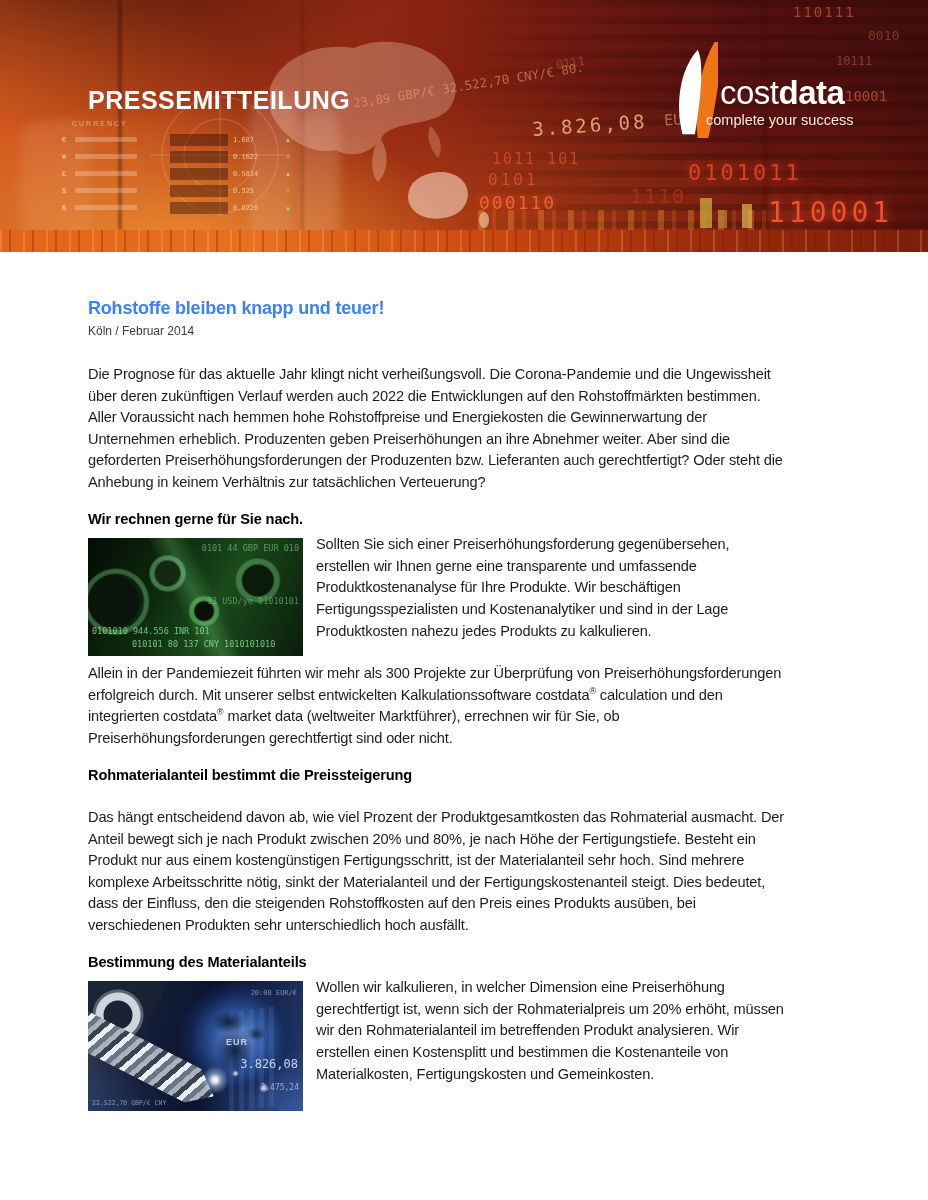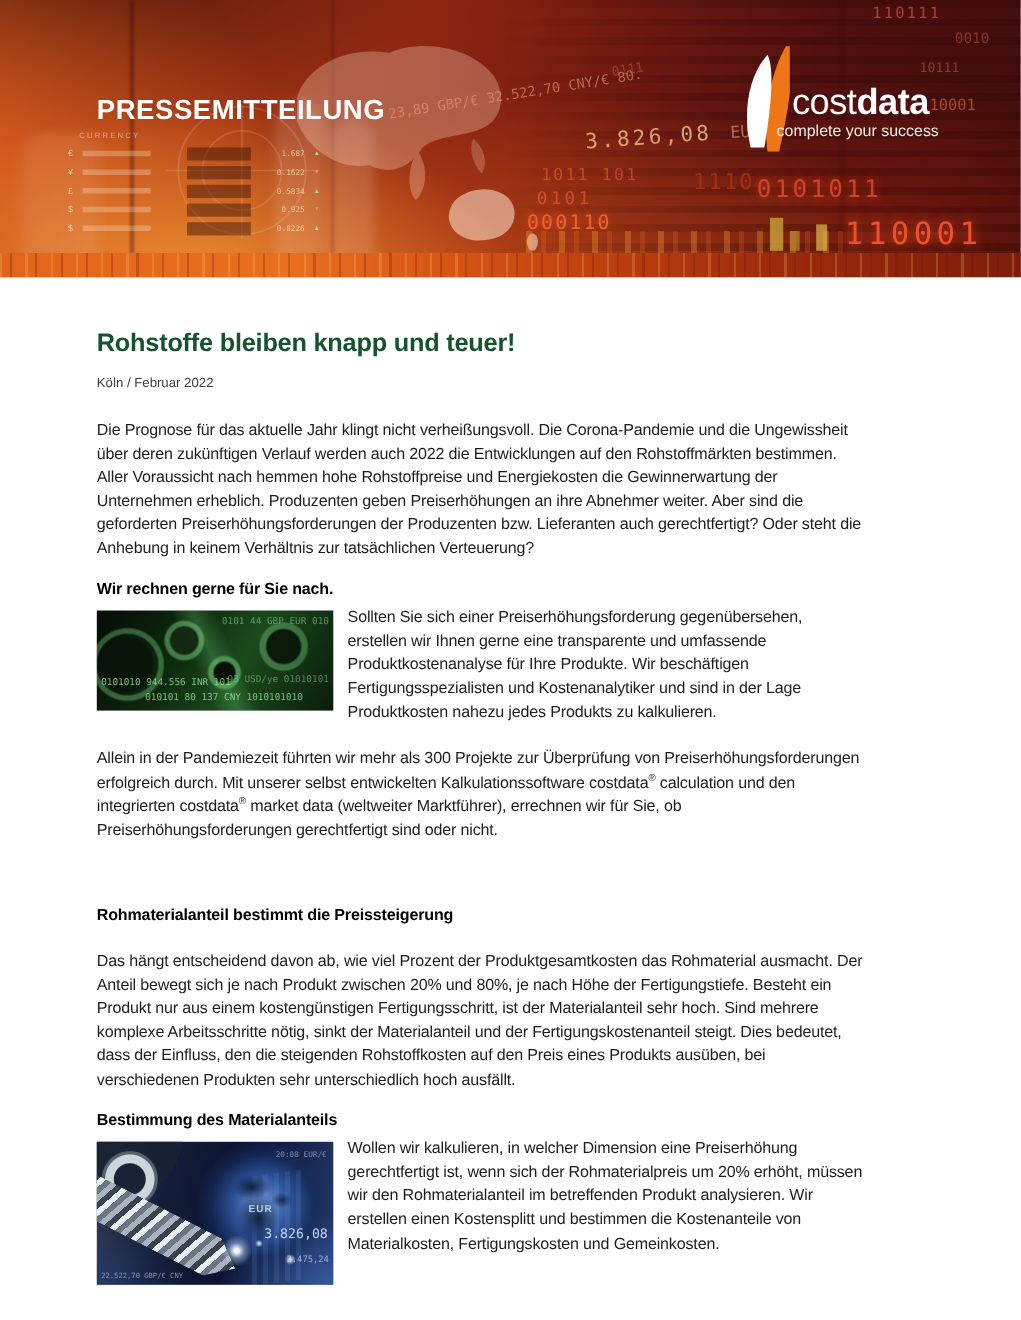--- a/index.html
+++ b/index.html
@@ -37,37 +37,37 @@
   .person.p1 { left: 250px; top: 92px;  width: 46px; height: 160px; }
   .person.p2 { left: 300px; top: 108px; width: 40px; height: 144px; }
   .person.p3 { left: 20px;  top: 120px; width: 70px; height: 132px; opacity: .6; }
   
   .quote-panel { position: absolute; left: 58px; top: 120px; width: 250px; }
   .quote-header { font-size: 7px; letter-spacing: 2px; color: rgba(255,235,215,.55); margin-bottom: 4px; padding-left: 14px; }
   .quote-row { display: flex; align-items: center; height: 17px; gap: 5px; }
   .quote-sym { width: 12px; font-size: 8px; color: rgba(255,245,230,.65); text-align: center; }
   .quote-namebar { width: 62px; height: 5px; background: rgba(255,240,225,.28); border-radius: 1px; }
   .quote-cell { width: 58px; height: 12px; background: rgba(42,10,4,.42); margin-left: 28px; }
-  .quote-val { width: 44px; font-size: 7px; font-family: "DejaVu Sans Mono", monospace; color: rgba(255,219,170,.8); text-align: right; }
+  .quote-val { width: 44px; font-size: 7px; font-family: "DejaVu Sans Mono", monospace; color: rgba(255,219,170,.8); text-align: left; }
   .quote-dir { width: 12px; font-size: 6px; text-align: center; }
   .quote-dir.up { color: rgba(150,255,170,.8); }
   .quote-dir.down { color: rgba(255,140,100,.85); }
   
   .bn { position: absolute; font-family: "DejaVu Sans Mono", monospace; white-space: nowrap; }
   .bn1  { left: 793px; top: 4px;   font-size: 14px; letter-spacing: 2px; color: rgba(255,120,80,.5); }
   .bn2  { left: 868px; top: 28px;  font-size: 13px; color: rgba(255,120,80,.38); }
   .bn3  { left: 836px; top: 54px;  font-size: 12px; color: rgba(255,140,95,.34); }
   .bn4  { left: 352px; top: 96px;  font-size: 12.5px; color: rgba(228,160,118,.6); transform: rotate(-9deg); transform-origin: left top; }
   .bn5  { left: 532px; top: 114px; font-size: 19px; letter-spacing: 3px; color: rgba(238,184,132,.85); transform: rotate(-4deg); }
   .bn6  { left: 664px; top: 110px; font-size: 15px; color: rgba(238,184,132,.55); transform: rotate(-4deg); }
   .bn7  { left: 845px; top: 88px;  font-size: 14px; color: rgba(255,130,85,.5); }
   .bn8  { left: 492px; top: 150px; font-size: 15px; letter-spacing: 2px; color: rgba(248,96,56,.55); }
   .bn9  { left: 488px; top: 170px; font-size: 16px; letter-spacing: 3px; color: rgba(248,96,56,.6); }
   .bn10 { left: 479px; top: 192px; font-size: 18px; letter-spacing: 2px; color: rgba(255,110,62,.8); text-shadow: 0 0 8px rgba(255,90,40,.7); }
-  .bn11 { left: 630px; top: 153px; font-size: 20px; letter-spacing: 2px; color: rgba(175,48,24,.85); }
+  .bn11 { left: 630px; top: 184px; font-size: 20px; letter-spacing: 2px; color: rgba(175,48,24,.85); }
   .bn12 { left: 688px; top: 160px; font-size: 22px; letter-spacing: 3px; color: rgba(235,74,40,.8); text-shadow: 0 0 10px rgba(255,90,40,.6); }
   .bn13 { left: 768px; top: 196px; font-size: 28px; letter-spacing: 4px; color: rgba(248,84,44,.92); text-shadow: 0 0 12px rgba(255,100,50,.8); }
   .bn14 { left: 556px; top: 56px;  font-size: 12px; color: rgba(200,120,90,.4); transform: rotate(-9deg); }
   
   .eq { position: absolute; left: 478px; top: 210px; width: 290px; height: 28px; opacity: .55;
         background: repeating-linear-gradient(90deg, rgba(255,170,60,.55) 0 6px, rgba(255,170,60,0) 6px 14px, rgba(255,120,40,.35) 14px 18px, rgba(255,120,40,0) 18px 30px); }
   .chip { position: absolute; }
   .chip.c1 { left: 700px; top: 198px; width: 12px; height: 30px; background: rgba(200,162,60,.8); }
   .chip.c2 { left: 718px; top: 210px; width: 9px;  height: 18px; background: rgba(184,134,46,.7); }
   .chip.c3 { left: 742px; top: 204px; width: 10px; height: 24px; background: rgba(217,178,74,.75); }
@@ -79,32 +79,32 @@
   
   .banner-title { position: absolute; left: 88px; top: 86px; font-size: 25px; font-weight: 700; letter-spacing: .5px; color: #ffffff; }
   .logo { position: absolute; left: 666px; top: 42px; display: flex; align-items: flex-start; }
   .logo-mark { width: 52px; height: 96px; flex: 0 0 auto; }
   .logo-textcol { margin-left: 2px; margin-top: 34px; }
   .logo-name { font-size: 33px; line-height: 33px; color: #ffffff; letter-spacing: -.5px; }
   .logo-name .bold { font-weight: 700; }
   .logo-tagline { font-size: 14.5px; color: #f3ece3; margin-top: 3px; margin-left: -14px; }
   
   .article { padding: 46px 143px 0 88px; }
-  h1[data-name="page-title"] { font-size: 23px; font-weight: 700; color: #14532d; letter-spacing: -.2px; margin-bottom: 16px; }
+  h1[data-name="page-title"] { font-size: 18px; font-weight: 700; color: #3b82f6; letter-spacing: -.2px; margin-bottom: 5px; }
   .dateline { font-size: 12px; color: #3c3c3c; margin-bottom: 26px; }
   .article p, .article h2 { font-size: 14.6px; line-height: 21.6px; letter-spacing: -.15px; }
   .article p { margin: 0 0 15px; }
   .article h2 { font-weight: 700; color: #000; margin: 0 0 4px; }
   .gap { height: 21px; }
   sup { font-size: 9px; vertical-align: super; line-height: 0; }
   section { overflow: visible; }
   .clear { clear: both; }
   
   .photo { float: left; position: relative; width: 215px; overflow: hidden; margin: 4px 13px 4px 0; }
-  .img-machine { height: 91px;
+  .img-machine { height: 118px;
     background:
       radial-gradient(circle at 12% 54%, #0a140a 24px, rgba(10,20,10,0) 27px),
       radial-gradient(circle at 13% 54%, rgba(140,235,150,0) 27px, rgba(140,235,150,.34) 29px 32px, rgba(0,0,0,0) 34px),
       radial-gradient(circle at 37% 30%, rgba(18,40,18,.95) 12px, rgba(150,240,160,.4) 14px 17px, rgba(0,0,0,0) 19px),
       radial-gradient(circle at 54% 62%, rgba(8,16,8,1) 9px, rgba(120,220,130,.45) 11px 14px, rgba(0,0,0,0) 16px),
       radial-gradient(circle at 79% 36%, rgba(10,25,10,.95) 15px, rgba(140,230,150,.33) 17px 21px, rgba(0,0,0,0) 23px),
       linear-gradient(65deg, rgba(0,0,0,0) 42%, rgba(140,255,150,.22) 50%, rgba(0,0,0,0) 58%),
       linear-gradient(115deg, #050b05 0%, #0d2a0e 35%, #1a4a1c 60%, #0a1d0b 100%); }
   .mrow { position: absolute; font-family: "DejaVu Sans Mono", monospace; font-size: 8.5px; color: rgba(150,240,160,.75); white-space: nowrap; }
   .mrow.m1 { top: 5px; right: 4px; opacity: .65; }
@@ -248,39 +248,39 @@
     </svg>
     <div class="logo-textcol" data-name="costdata-logo-text">
       <div class="logo-name" data-name="costdata-wordmark"><span data-name="wordmark-cost">cost</span><span class="bold" data-name="wordmark-data">data</span></div>
       <div class="logo-tagline" data-name="logo-tagline">complete your success</div>
     </div>
   </div>
 </header>
 
 <main class="article" data-name="press-release-body">
   <h1 data-name="page-title">Rohstoffe bleiben knapp und teuer!</h1>
-  <div class="dateline" data-name="dateline">Köln / Februar 2022</div>
+  <div class="dateline" data-name="dateline">Köln / Februar 2014</div>
 
   <p data-name="intro-paragraph">Die Prognose für das aktuelle Jahr klingt nicht verheißungsvoll. Die Corona-Pandemie und die Ungewissheit über deren zukünftigen Verlauf werden auch 2022 die Entwicklungen auf den Rohstoffmärkten bestimmen. Aller Voraussicht nach hemmen hohe Rohstoffpreise und Energiekosten die Gewinnerwartung der Unternehmen erheblich. Produzenten geben Preiserhöhungen an ihre Abnehmer weiter. Aber sind die geforderten Preiserhöhungsforderungen der Produzenten bzw. Lieferanten auch gerechtfertigt? Oder steht die Anhebung in keinem Verhältnis zur tatsächlichen Verteuerung?</p>
 
   <section data-name="section-calculation">
     <h2 data-name="section-heading">Wir rechnen gerne für Sie nach.</h2>
     <figure class="photo img-machine" data-name="machinery-photo">
       <span class="mrow m1" data-name="photo-overlay-text">0101 44 GBP EUR 010</span>
       <span class="mrow m2" data-name="photo-overlay-text">93 USD/ye 01010101</span>
       <span class="mrow m3" data-name="photo-overlay-text">0101010 944.556 INR 101</span>
       <span class="mrow m4" data-name="photo-overlay-text">010101 80 137 CNY 1010101010</span>
     </figure>
     <p data-name="body-paragraph" style="margin-bottom:21px;">Sollten Sie sich einer Preiserhöhungsforderung gegenübersehen, erstellen wir Ihnen gerne eine transparente und umfassende Produktkostenanalyse für Ihre Produkte. Wir beschäftigen Fertigungsspezialisten und Kostenanalytiker und sind in der Lage Produktkosten nahezu jedes Produkts zu kalkulieren.</p>
     <p data-name="body-paragraph"><span data-name="paragraph-text">Allein in der Pandemiezeit führten wir mehr als 300 Projekte zur Überprüfung von Preiserhöhungsforderungen erfolgreich durch. Mit unserer selbst entwickelten Kalkulationssoftware costdata</span><sup data-name="registered-mark">®</sup><span data-name="paragraph-text"> calculation und den integrierten costdata</span><sup data-name="registered-mark">®</sup><span data-name="paragraph-text"> market data (weltweiter Marktführer), errechnen wir für Sie, ob Preiserhöhungsforderungen gerechtfertigt sind oder nicht.</span></p>
     <div class="clear"></div>
   </section>
 
   <section data-name="section-raw-material-share">
-    <h2 data-name="section-heading" style="margin-bottom:0;margin-top:40px;">Rohmaterialanteil bestimmt die Preissteigerung</h2>
+    <h2 data-name="section-heading" style="margin-bottom:0;">Rohmaterialanteil bestimmt die Preissteigerung</h2>
     <div class="gap"></div>
     <p data-name="body-paragraph">Das hängt entscheidend davon ab, wie viel Prozent der Produktgesamtkosten das Rohmaterial ausmacht. Der Anteil bewegt sich je nach Produkt zwischen 20% und 80%, je nach Höhe der Fertigungstiefe. Besteht ein Produkt nur aus einem kostengünstigen Fertigungsschritt, ist der Materialanteil sehr hoch. Sind mehrere komplexe Arbeitsschritte nötig, sinkt der Materialanteil und der Fertigungskostenanteil steigt. Dies bedeutet, dass der Einfluss, den die steigenden Rohstoffkosten auf den Preis eines Produkts ausüben, bei verschiedenen Produkten sehr unterschiedlich hoch ausfällt.</p>
   </section>
 
   <section data-name="section-material-share-determination">
     <h2 data-name="section-heading">Bestimmung des Materialanteils</h2>
     <figure class="photo img-globe" data-name="globe-drill-photo">
       <div class="bars" data-name="photo-bar-texture"></div>
       <div class="globe-land" data-name="globe-landmass"></div>
       <div class="drill-arm" data-name="drill-chuck"></div>

